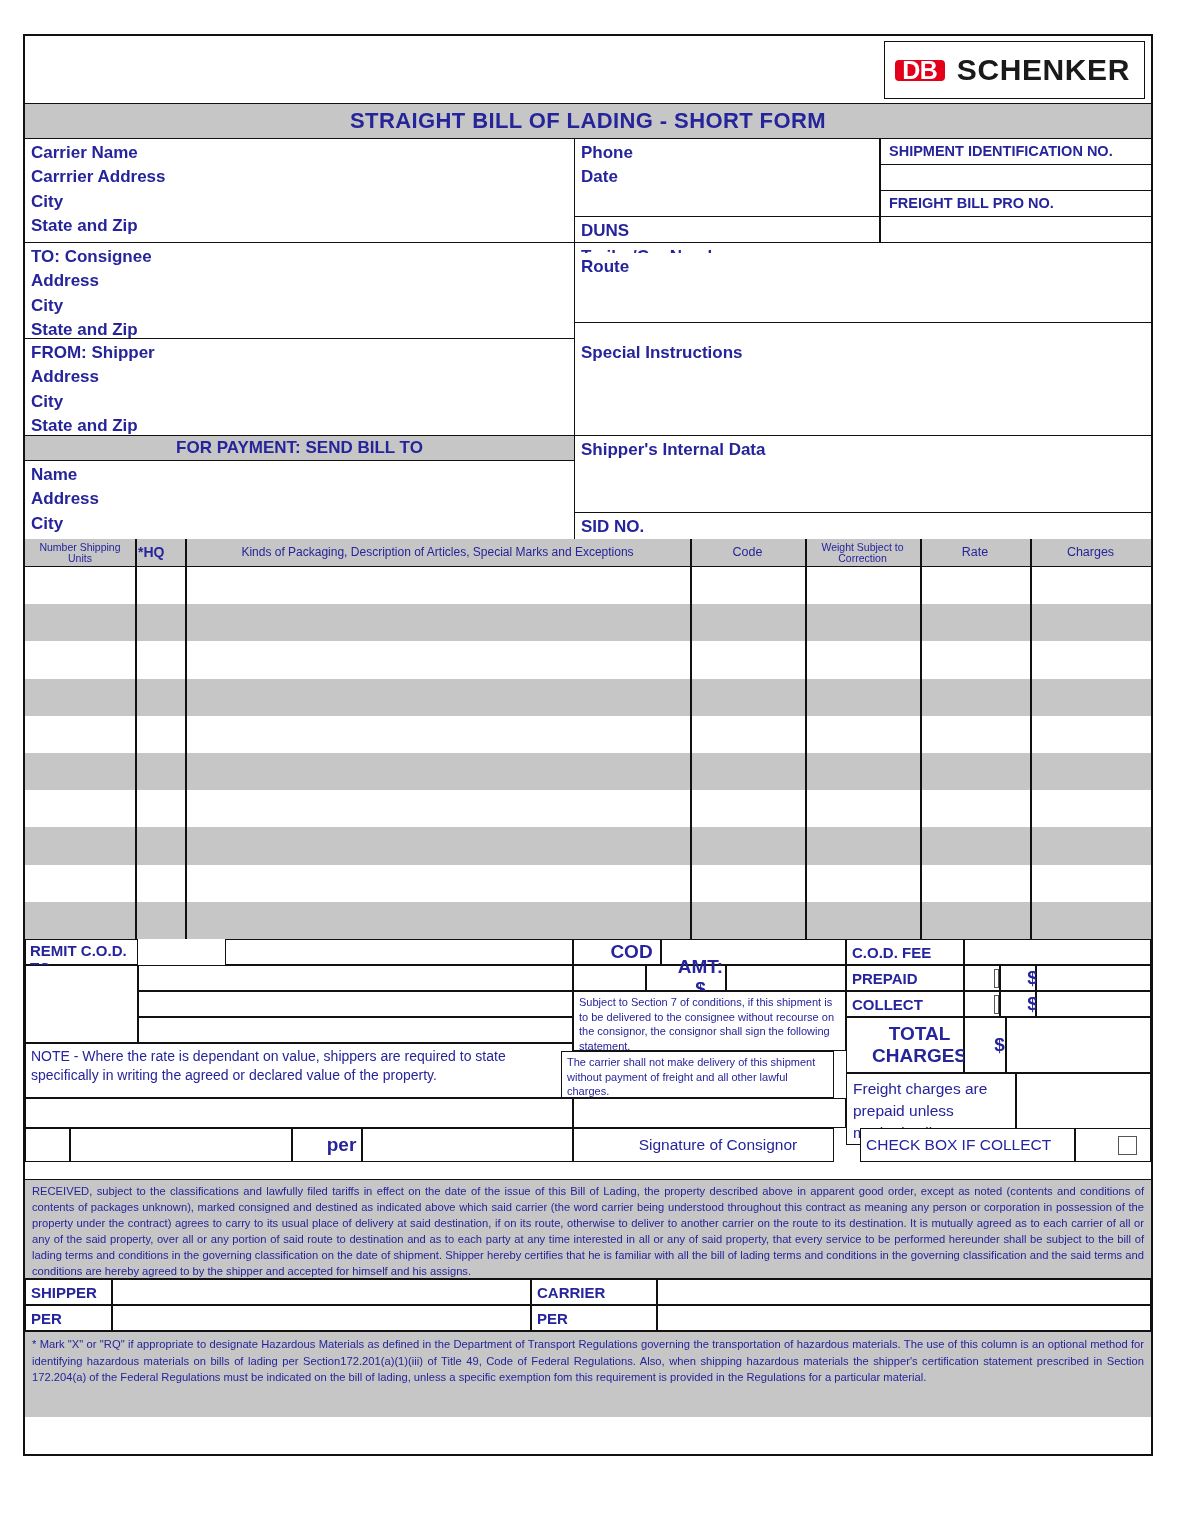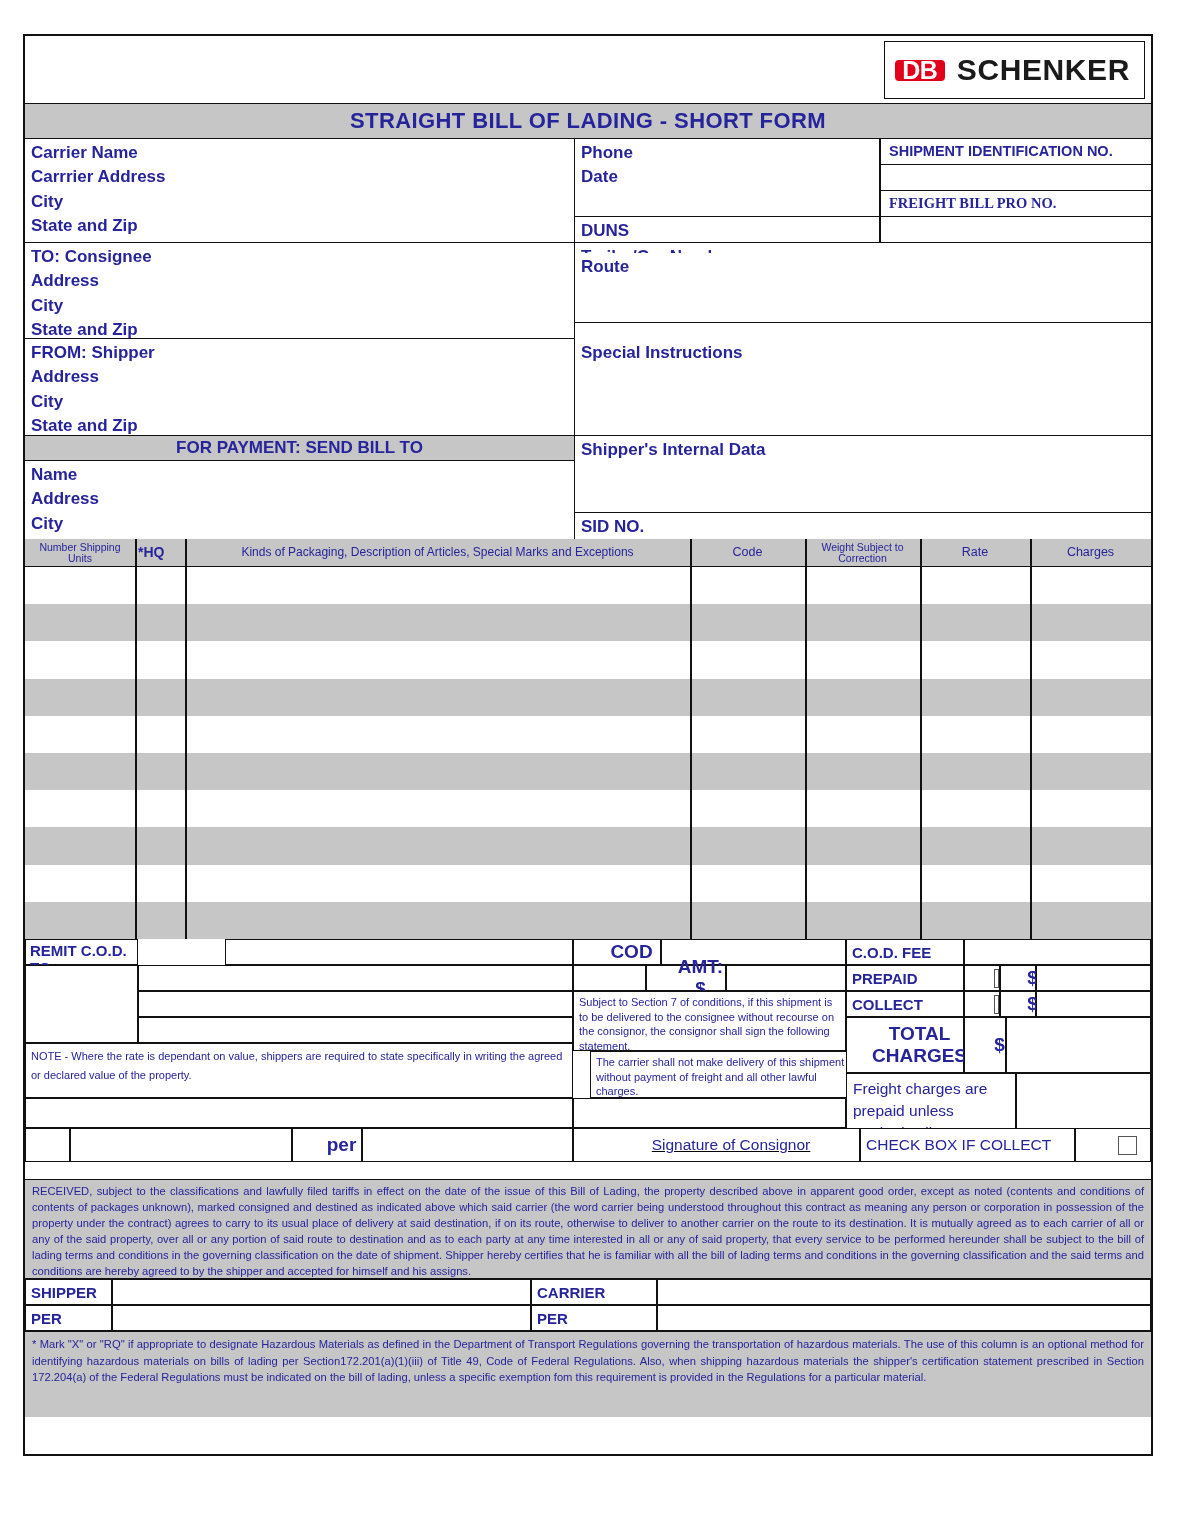--- a/index.html
+++ b/index.html
@@ -188,21 +188,21 @@
   }
 
   
   .mid { position: relative; height: 240px; }
   .tiny {
     font-size: 11px;
     color: #26249a;
     line-height: 14.5px;
     padding: 3px 5px 0 5px;
   }
-  .tiny.note { font-size: 11px; line-height: 19px; }
+  .tiny.note { font-size: 14px; line-height: 19px; }
   .md {
     font-size: 15px;
     font-weight: bold;
     color: #26249a;
   }
   .lg {
     font-size: 19px;
     font-weight: bold;
     color: #26249a;
   }
@@ -331,21 +331,21 @@
       <div class="cellbox bb br" style="left:550px;top:78px;width:305px;height:26px;">
         <div class="pad">
           <div class="lbl">DUNS</div>
         </div>
       </div>
 
       <div class="cellbox bb bl" style="left:855px;top:0;width:271px;height:26px;">
         <div class="hdr-right">SHIPMENT IDENTIFICATION NO.</div>
       </div>
       <div class="cellbox bb bl" style="left:855px;top:26px;width:271px;height:26px;"></div>
-      <div class="cellbox bb bl" style="left:855px;top:52px;width:271px;height:26px;font-family:Liberation Serif, serif;">
+      <div class="cellbox bb bl" style="left:855px;top:52px;width:271px;height:26px;">
         <div class="hdr-right">FREIGHT BILL PRO NO.</div>
       </div>
       <div class="cellbox bb bl" style="left:855px;top:78px;width:271px;height:26px;"></div>
 
       <div class="cellbox bb" style="left:550px;top:104px;width:576px;height:26px;">
         <div class="pad">
           <div class="lbl">Trailer/Car Number</div>
         </div>
       </div>
 
@@ -432,21 +432,21 @@
       <div class="cellbox gray bd" style="left:548px;top:26px;width:73px;height:26px;"></div>
       <div class="cellbox gray bd ctr" style="left:621px;top:26px;width:80px;height:26px;">
         <span class="lg">AMT: $</span>
       </div>
       <div class="cellbox bd" style="left:701px;top:26px;width:120px;height:26px;"></div>
 
       <div class="cellbox gray bd" style="left:548px;top:52px;width:273px;height:60px;">
         <div class="tiny">Subject to Section 7 of conditions, if this shipment is to be delivered to the consignee without recourse on the consignor, the consignor shall sign the following statement.</div>
       </div>
 
-      <div class="cellbox gray bd" style="left:565px;top:112px;width:273px;height:47px;">
+      <div class="cellbox gray bd" style="left:536px;top:112px;width:273px;height:47px;">
         <div class="tiny">The carrier shall not make delivery of this shipment without payment of freight and all other lawful charges.</div>
       </div>
       <div class="cellbox bd" style="left:548px;top:159px;width:273px;height:30px;"></div>
 
       <div class="cellbox gray bd lft" style="left:821px;top:0;width:118px;height:26px;">
         <span class="md">C.O.D. FEE</span>
       </div>
       <div class="cellbox bd" style="left:939px;top:0;width:187px;height:26px;"></div>
 
       <div class="cellbox gray bd lft" style="left:821px;top:26px;width:118px;height:26px;">
@@ -484,21 +484,21 @@
         <div class="freight-note">Freight charges are prepaid unless marked collect</div>
       </div>
       <div class="cellbox bd" style="left:991px;top:134px;width:135px;height:72px;"></div>
 
       <div class="cellbox gray bd" style="left:0;top:189px;width:45px;height:34px;"></div>
       <div class="cellbox bd" style="left:45px;top:189px;width:222px;height:34px;"></div>
       <div class="cellbox gray bd ctr" style="left:267px;top:189px;width:70px;height:34px;">
         <span class="lg">per</span>
       </div>
       <div class="cellbox bd" style="left:337px;top:189px;width:211px;height:34px;"></div>
-      <div class="cellbox gray bd ctr" style="left:548px;top:189px;width:287px;height:34px;text-decoration:underline;">
+      <div class="cellbox gray bd ctr" style="left:548px;top:189px;width:261px;height:34px;">
         <span style="font-size:15.5px;color:#26249a;">Signature of Consignor</span>
       </div>
       <div class="cellbox gray bd lft" style="left:835px;top:189px;width:215px;height:34px;">
         <span style="font-size:15.5px;color:#26249a;">CHECK BOX IF COLLECT</span>
       </div>
       <div class="cellbox bd ctr" style="left:1050px;top:189px;width:76px;height:34px;">
         <span class="chk"></span>
       </div>
 
     </div>

